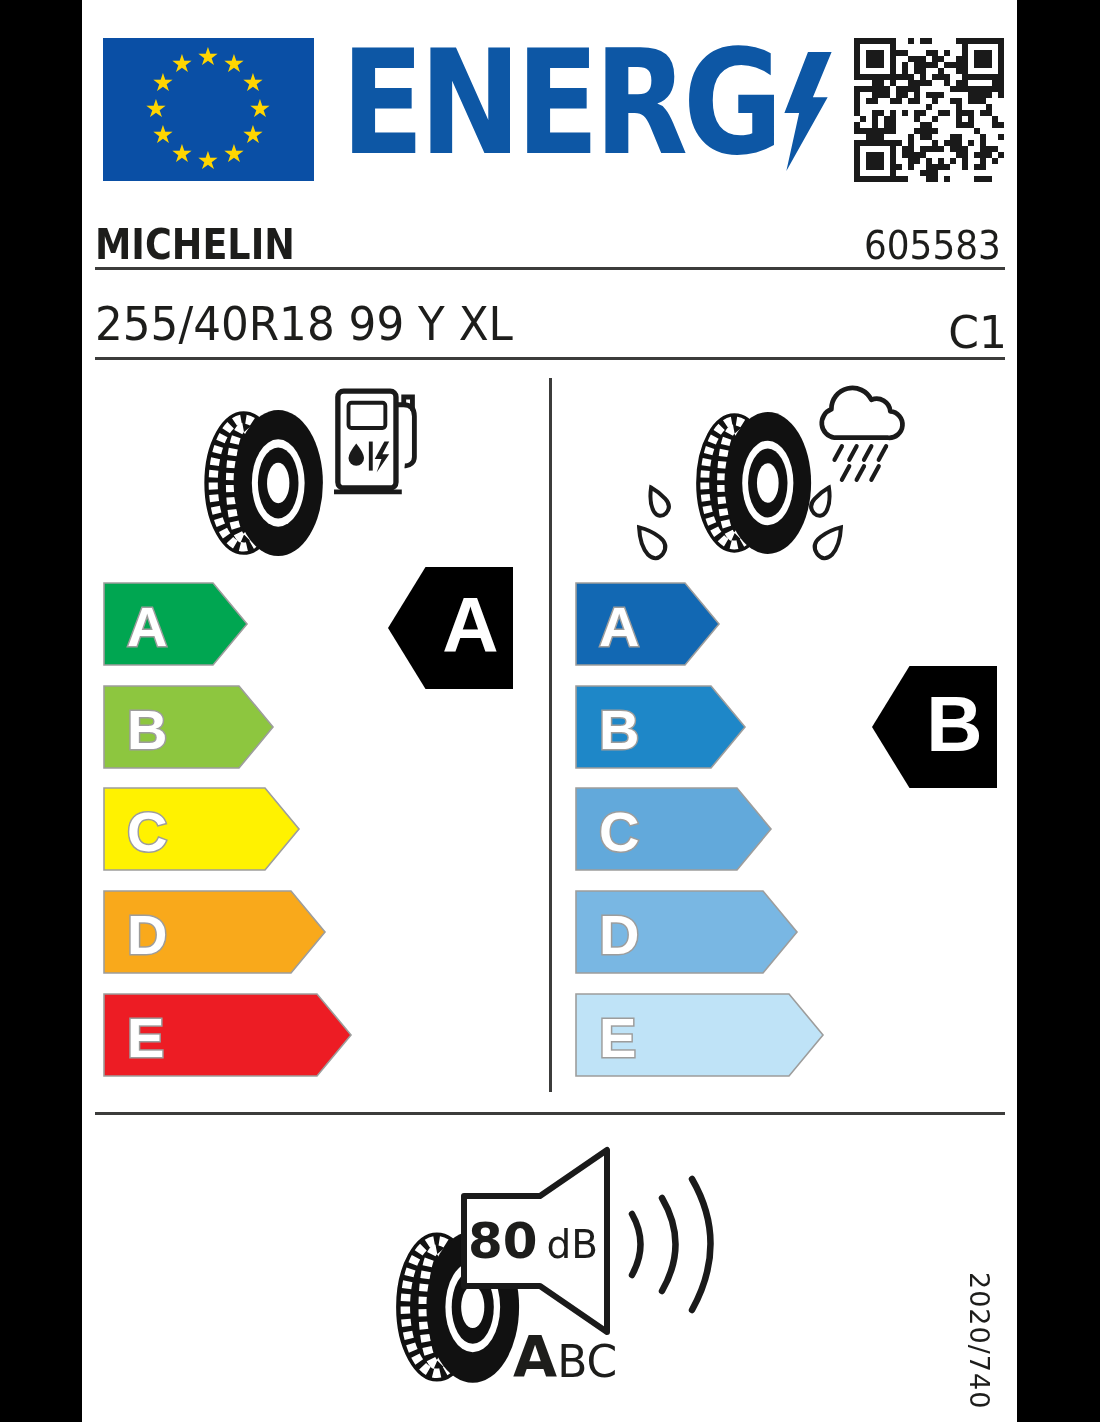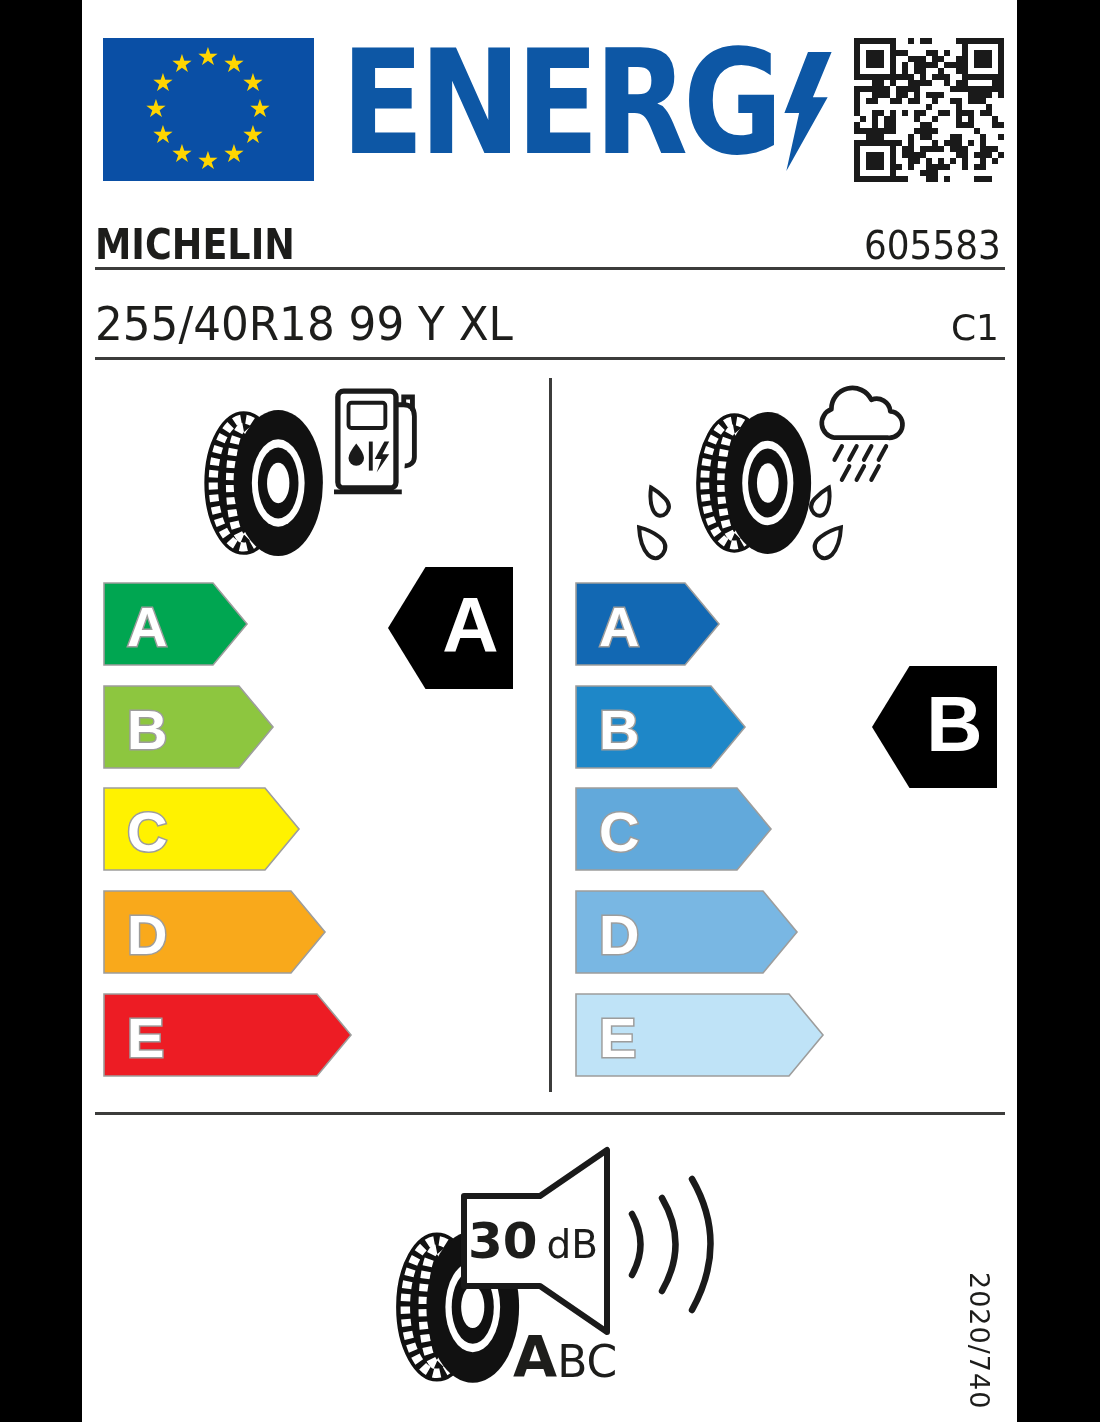--- a/index.html
+++ b/index.html
@@ -14,21 +14,21 @@
   .energ-logo{position:absolute;left:341px;top:30px;font-size:145px;line-height:145px;font-weight:bold;
     letter-spacing:-6px;transform:scaleX(.84);transform-origin:left top;white-space:nowrap;}
   .bolt-svg{position:absolute;left:778px;top:52px;}
   .qr{position:absolute;left:854px;top:38px;width:150px;height:144px;font-size:0;line-height:0;}
   .qr i{display:inline-block;width:6px;height:6px;}
   
   .brand{position:absolute;left:95px;top:219px;font-size:43px;font-weight:bold;letter-spacing:0px;
     transform:scaleX(.85);transform-origin:left top;}
   .article{position:absolute;right:99px;top:223px;font-size:39px;transform:scaleX(.92);transform-origin:right top;}
   .tire-size{position:absolute;left:95px;top:297px;font-size:46px;transform:scaleX(.95);transform-origin:left top;}
-  .tire-class{position:absolute;right:101px;top:307px;font-size:36px;}
+  .tire-class{position:absolute;right:93px;top:307px;font-size:44px;}
   .hrule{position:absolute;left:95px;width:910px;height:3px;background:#3c3c3b;}
   .hrule.r1{top:267px;} .hrule.r2{top:357px;} .hrule.r3{top:1112px;}
   .vrule{position:absolute;left:549px;top:378px;width:3px;height:714px;background:#3c3c3b;}
   
   .icon{position:absolute;}
   
   .indicator{position:absolute;width:125px;height:122px;background:#000;
     clip-path:polygon(0% 50%,30% 0%,100% 0%,100% 100%,30% 100%);}
   .indicator span{position:absolute;left:32%;right:0;top:50%;transform:translateY(-53%);
     text-align:center;font-size:78px;font-weight:bold;color:#fff;font-family:"Liberation Sans",sans-serif;}
@@ -189,21 +189,21 @@
     </svg>
   <svg class="icon z2" style="left:450px;top:1140px;" width="170" height="200" viewBox="0 0 170 200">
     <path d="M14,56 H90 L157,10 V192 L90,146 H14 Z" fill="#fff" stroke="#1a1a1a" stroke-width="6" stroke-linejoin="round"></path>
   </svg>
   <svg class="icon" style="left:622px;top:1162px;" width="100" height="165" viewBox="0 0 100 165" fill="none" stroke="#1a1a1a" stroke-width="6.5" stroke-linecap="round">
     <path d="M10,52 q17,30 0,61"></path>
     <path d="M40,36 q27,46 0,93"></path>
     <path d="M70,17 q37,64 0,131"></path>
   </svg>
   <div class="noise-db">
-    <span class="val">30</span>
+    <span class="val">80</span>
     <span class="unit">dB</span>
   </div>
   <div class="noise-class">
     <span class="pri">A</span>
     <span class="sec">BC</span>
   </div>
 
   <div class="regulation">2020/740</div>
 </div>
 

